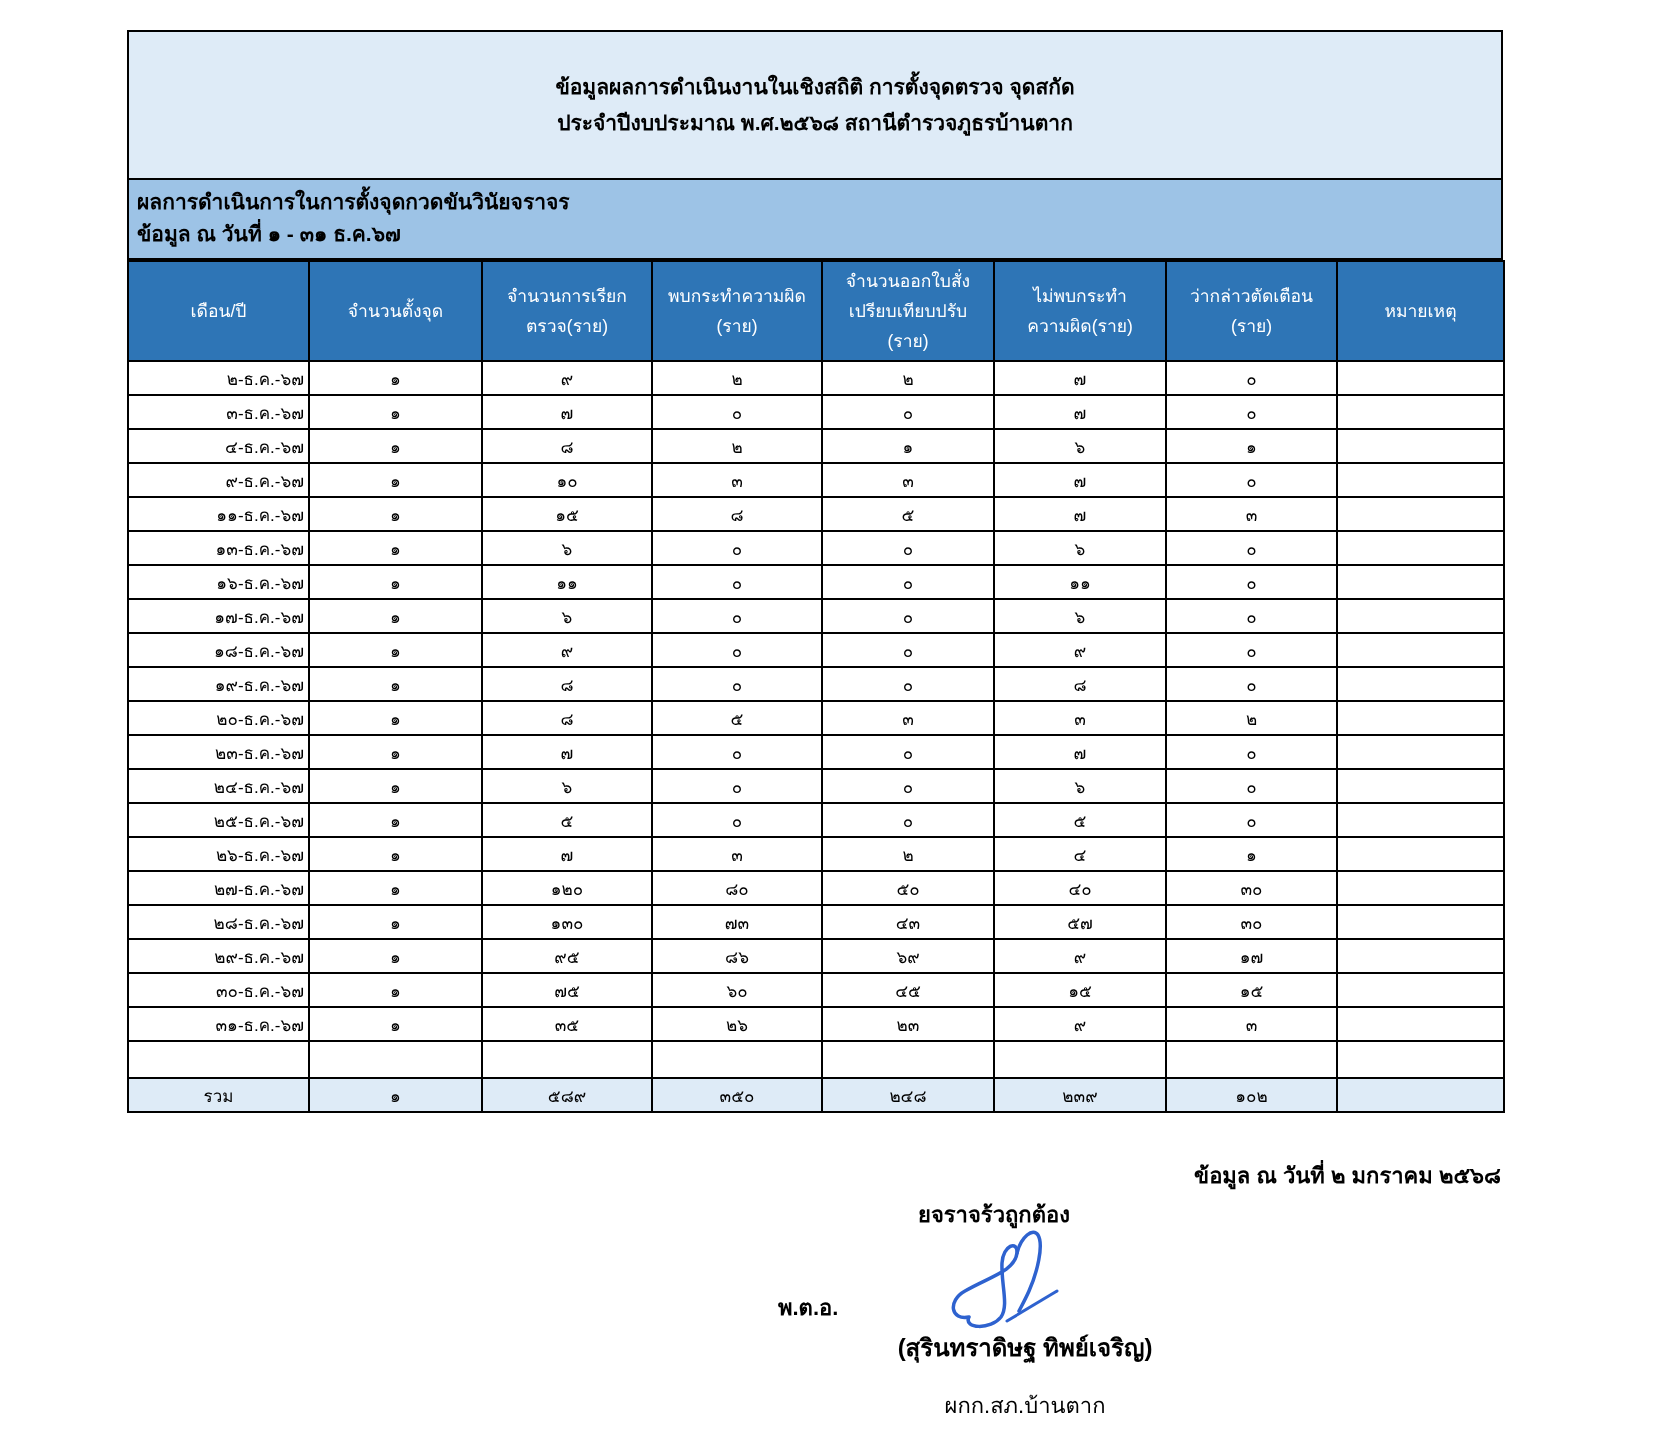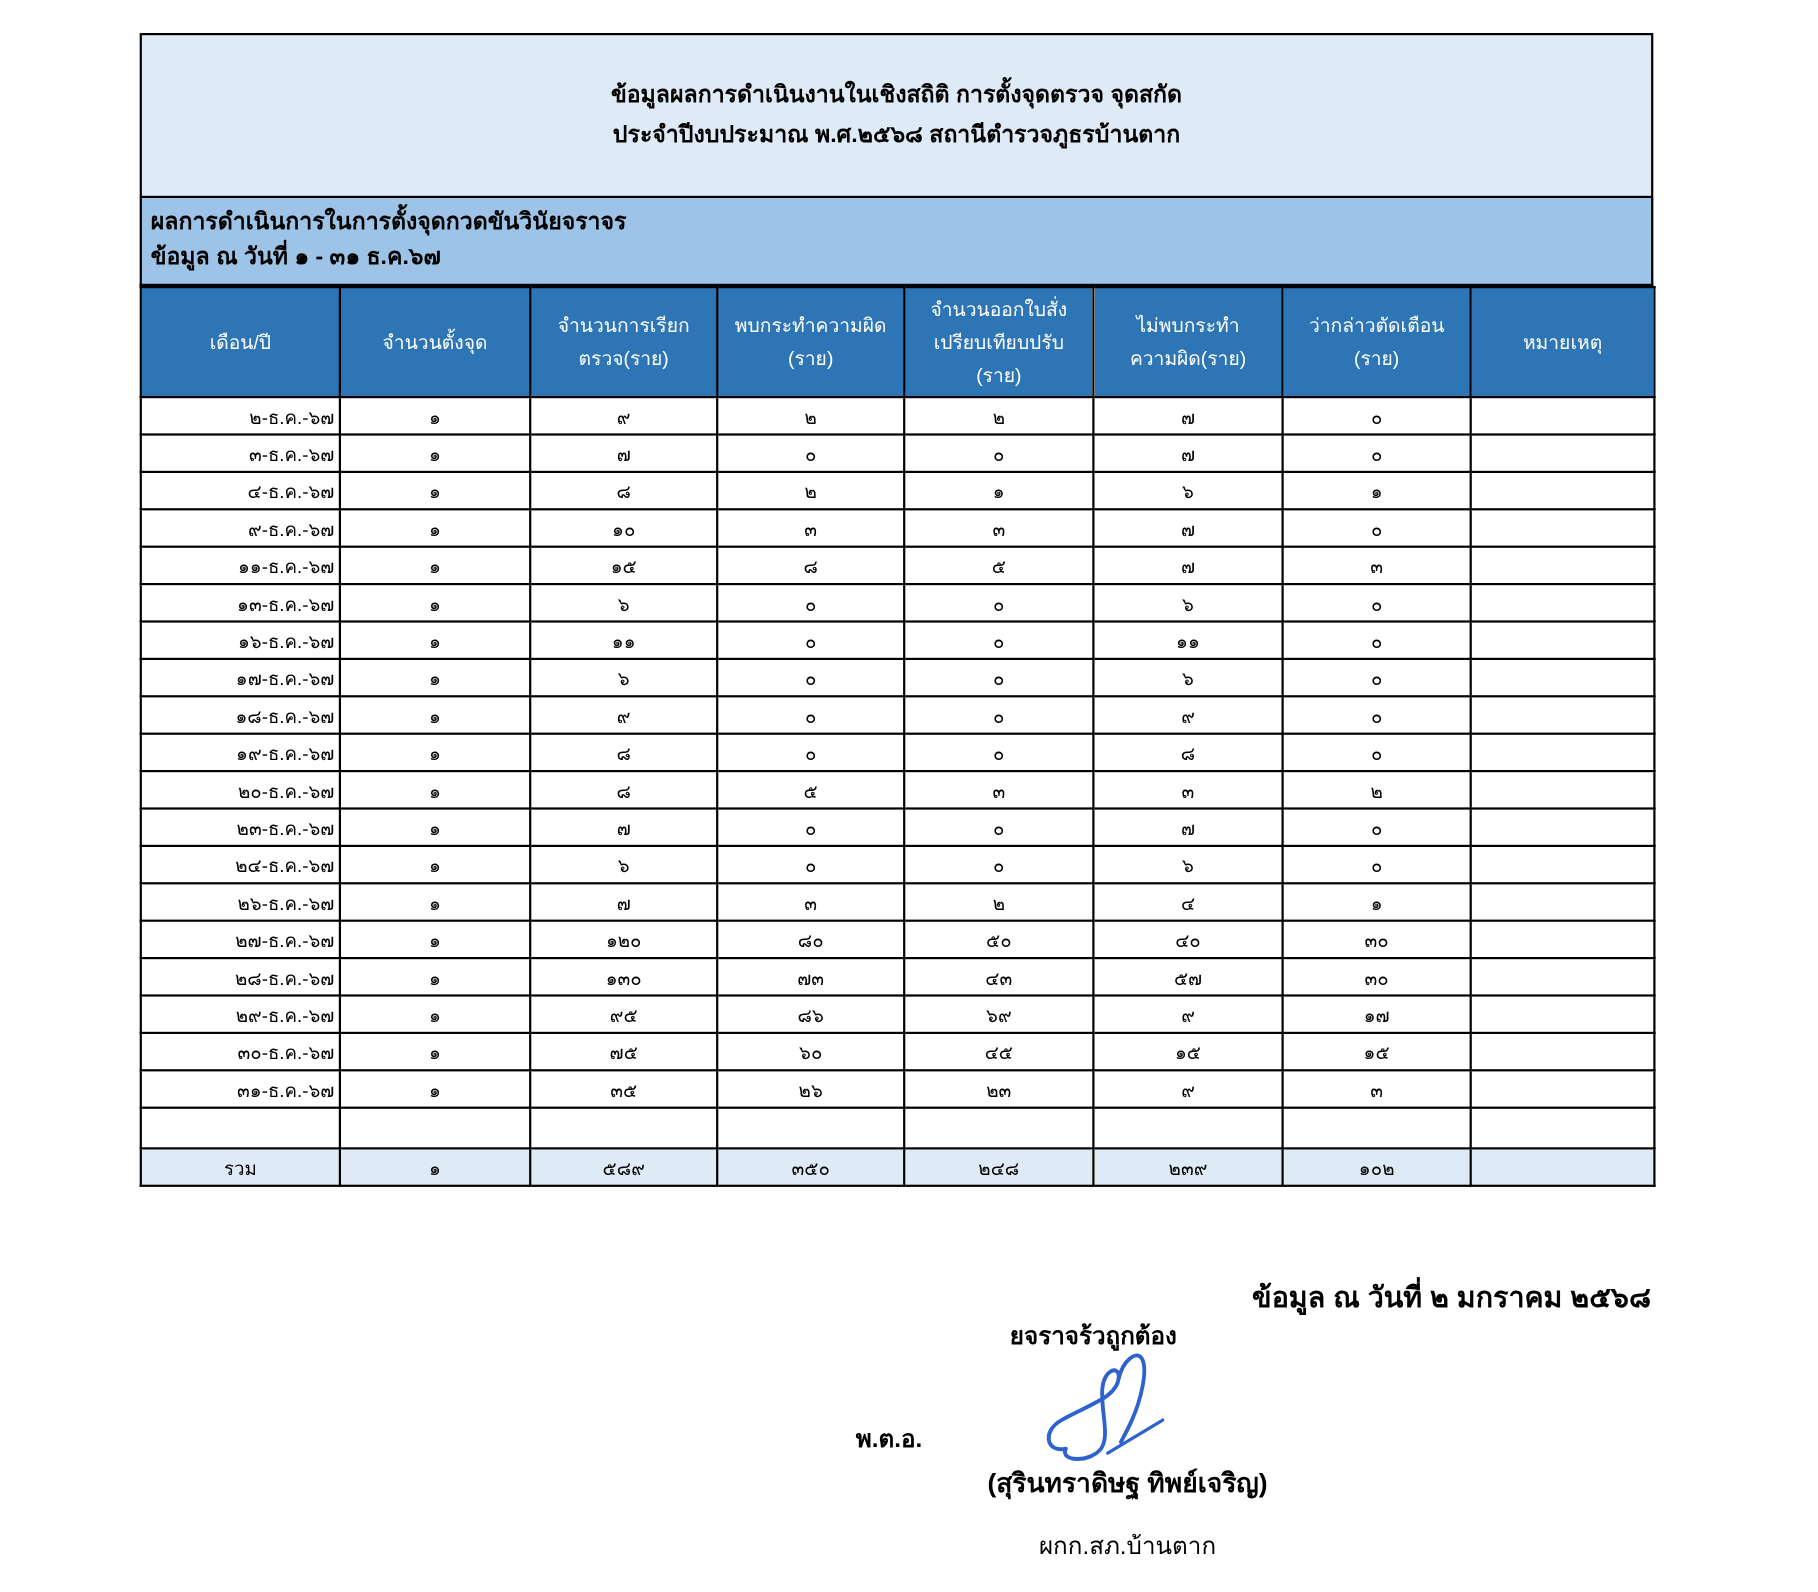--- a/index.html
+++ b/index.html
@@ -40,21 +40,21 @@
   table.stats td {
     font-size:17px; font-weight:400; text-align:center; vertical-align:middle;
     height:34px; padding:0 4px; background:#ffffff;
   }
   table.stats td.date-cell { text-align:right; padding-left:7px; }
   table.stats tr.empty-row td { height:37px; }
   table.stats tr.total-row td { background:#deebf7; height:34px; }
 
   .as-of {
     position:absolute; top:1158px; left:127px; width:1374px;
-    text-align:right; font-size:26px; font-weight:700;
+    text-align:right; font-size:22px; font-weight:700;
   }
   .verified { position:absolute; top:1197px; left:918px; font-size:22px; font-weight:700; }
   .signature { position:absolute; top:1225px; left:945px; }
   .rank { position:absolute; top:1290px; left:778px; font-size:22px; font-weight:700; }
   .sig-name { position:absolute; top:1328px; left:840px; width:370px; text-align:center; font-size:24px; font-weight:700; }
   .sig-position { position:absolute; top:1388px; left:840px; width:370px; text-align:center; font-size:22px; font-weight:400; }
 </style>
 </head>
 <body>
 
@@ -226,20 +226,30 @@
             <td class="date-cell">๒๔-ธ.ค.-๖๗</td>
             <td>๑</td>
             <td>๖</td>
             <td>๐</td>
             <td>๐</td>
             <td>๖</td>
             <td>๐</td>
             <td></td>
           </tr>
           <tr>
+            <td class="date-cell">๒๕-ธ.ค.-๖๗</td>
+            <td>๑</td>
+            <td>๕</td>
+            <td>๐</td>
+            <td>๐</td>
+            <td>๕</td>
+            <td>๐</td>
+            <td></td>
+          </tr>
+          <tr>
             <td class="date-cell">๒๖-ธ.ค.-๖๗</td>
             <td>๑</td>
             <td>๗</td>
             <td>๓</td>
             <td>๒</td>
             <td>๔</td>
             <td>๑</td>
             <td></td>
           </tr>
           <tr>

